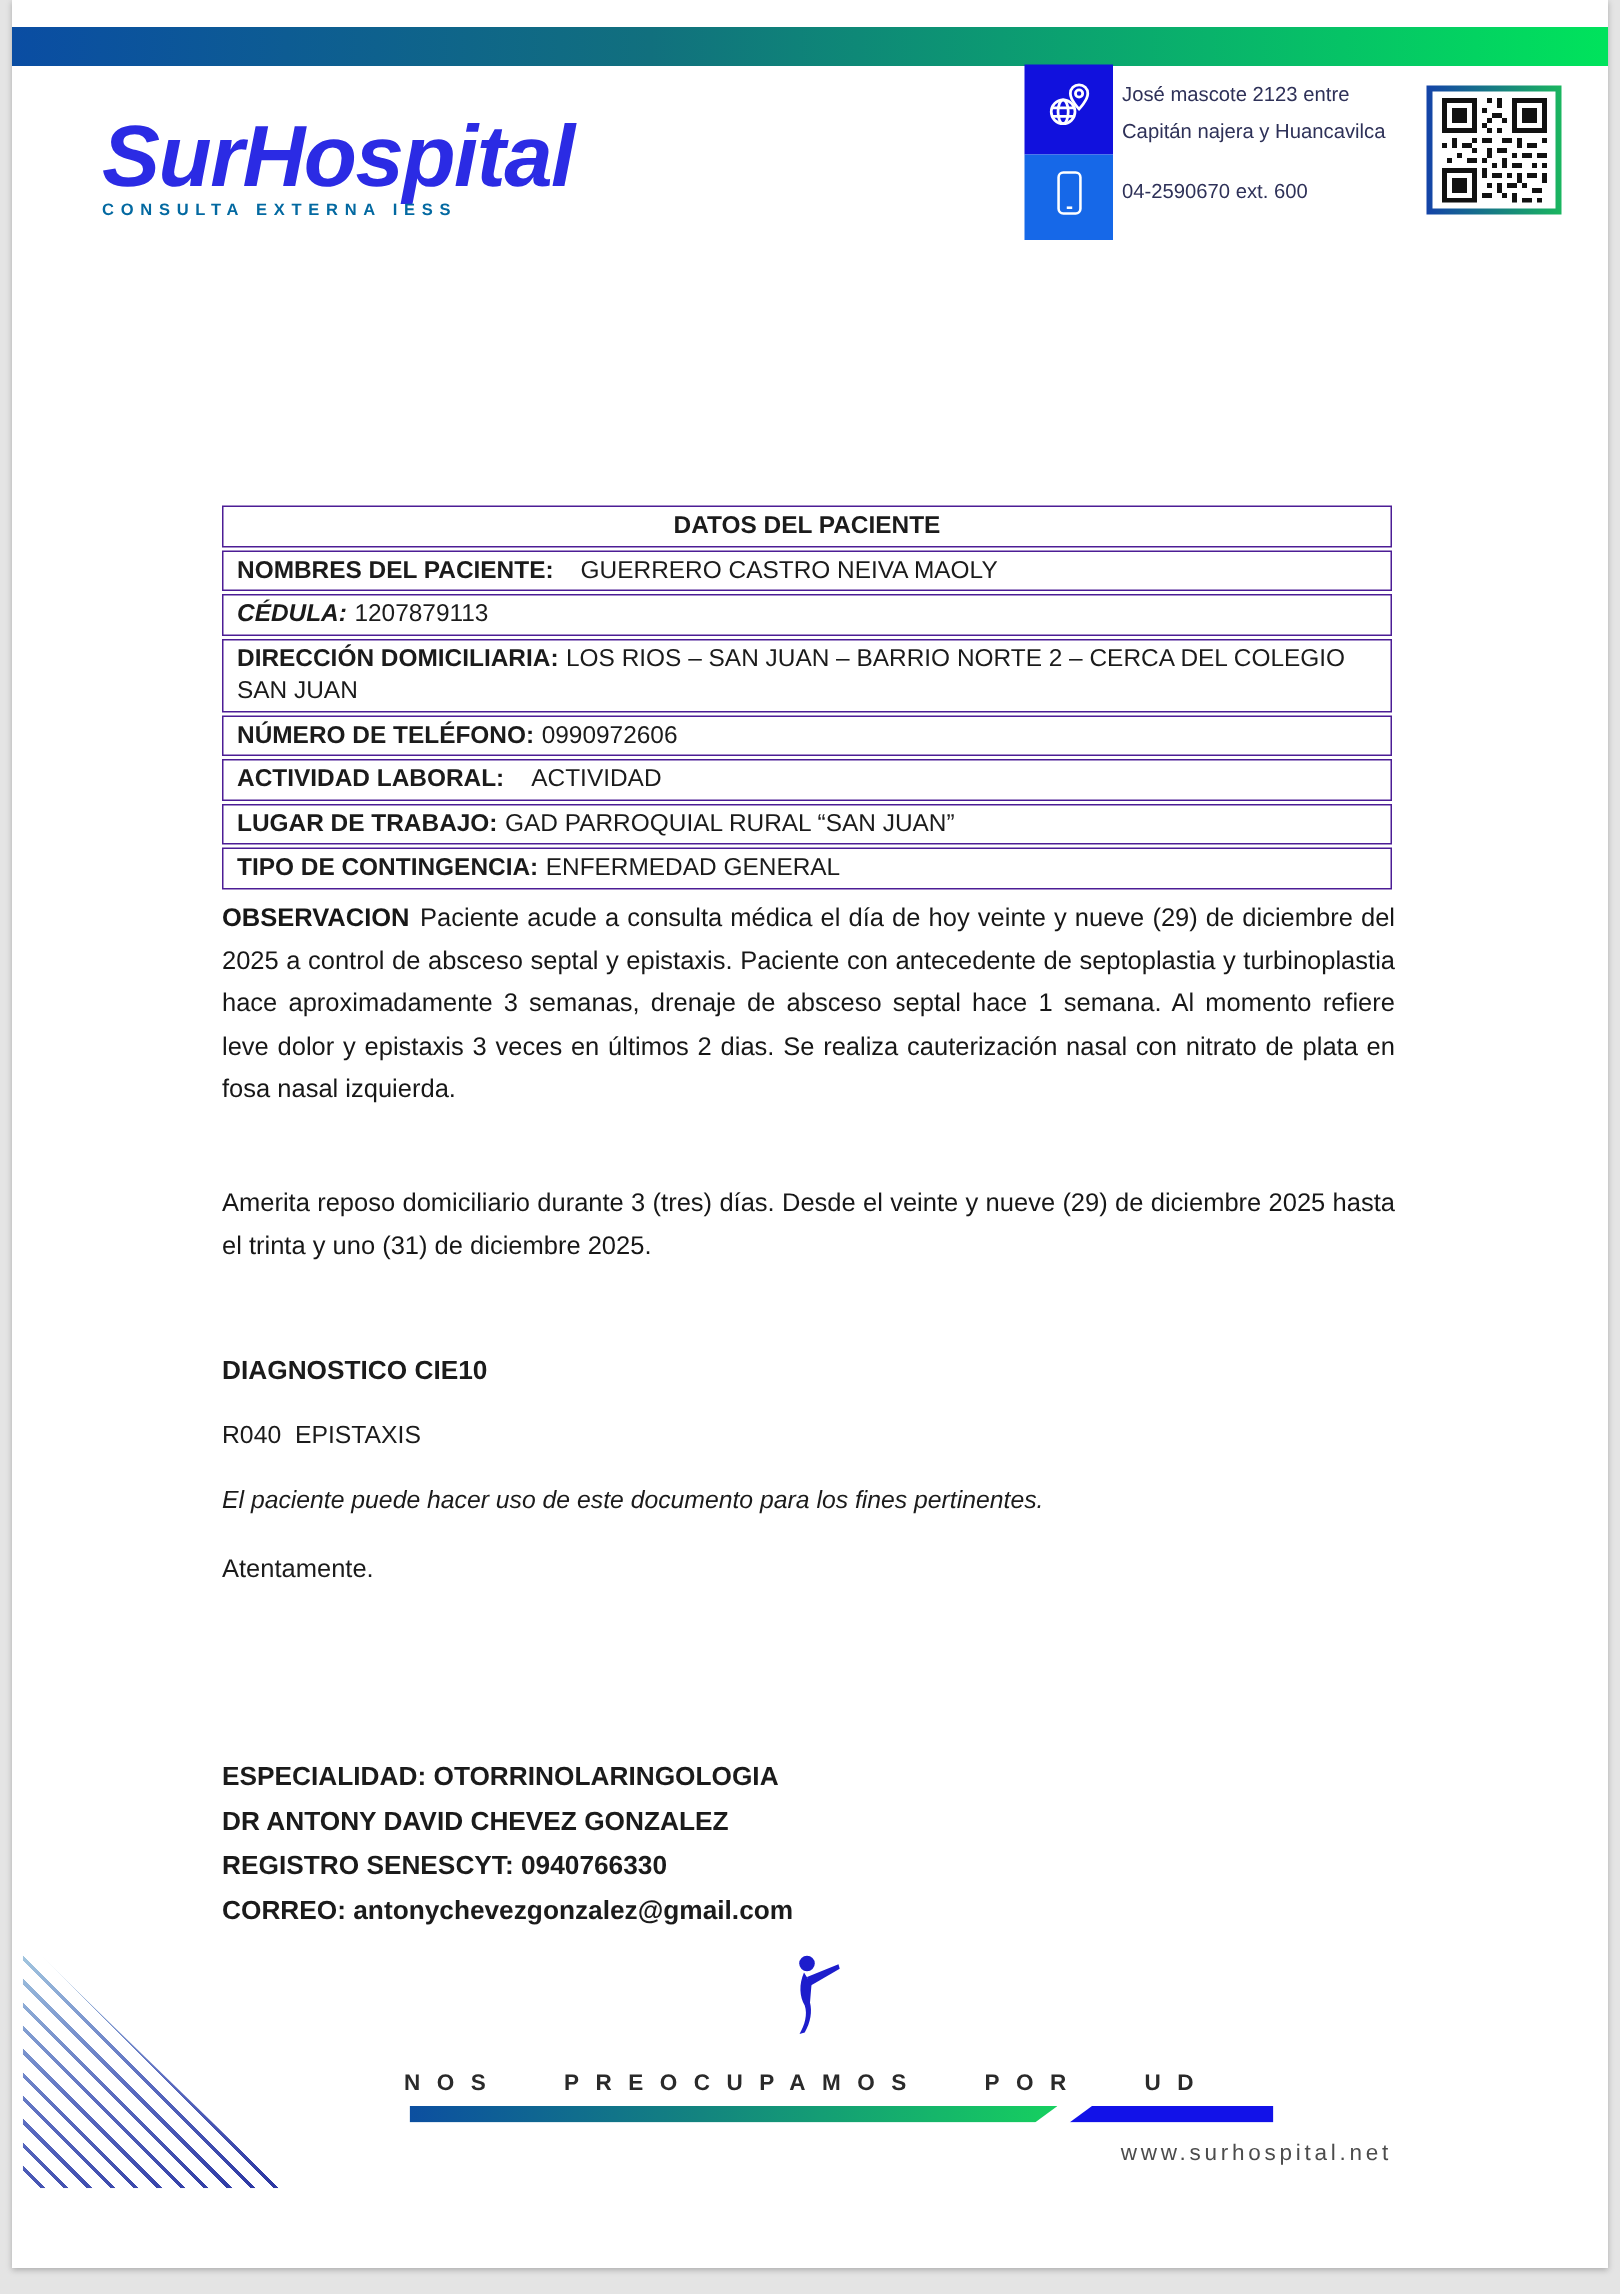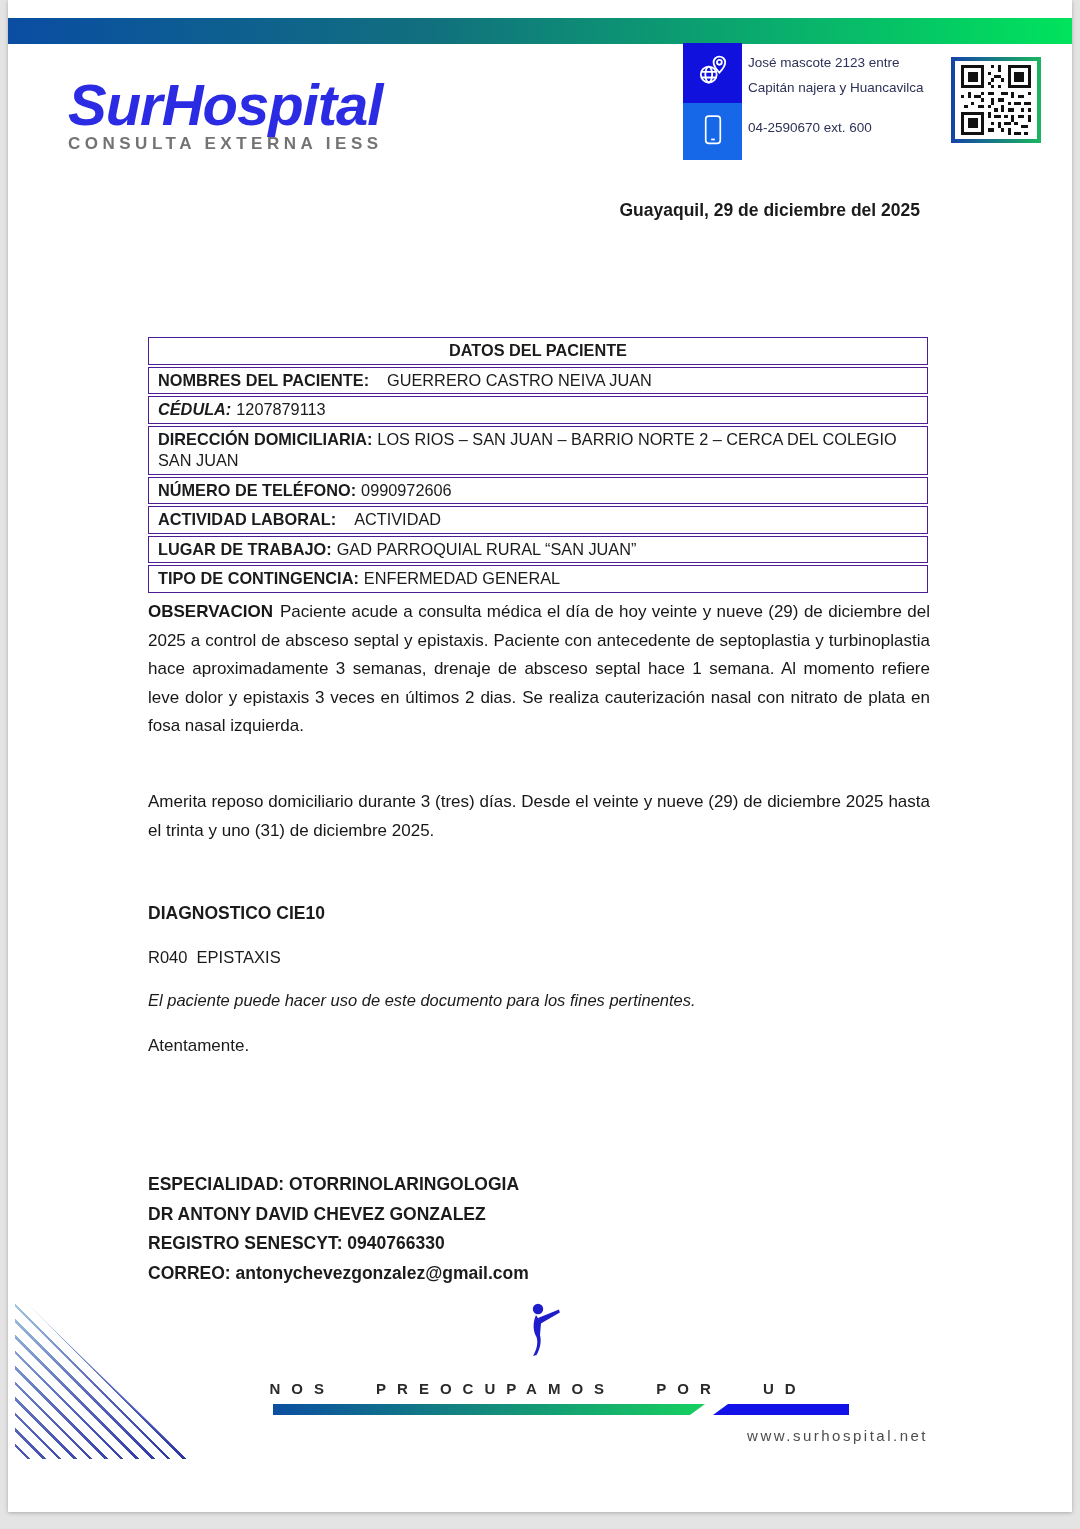--- a/index.html
+++ b/index.html
@@ -8,21 +8,21 @@
   .screen { position:relative; width:1080px; height:1529px; background:#e4e4e4; overflow:hidden; }
   .sheet { position:absolute; left:8px; top:0; width:1064px; height:1512px; background:#ffffff;
            box-shadow:0 1px 4px rgba(0,0,0,.25); }
 
   
   .top-bar { position:absolute; left:8px; top:18px; width:1064px; height:26px;
              background:linear-gradient(90deg,#0a4da3 0%,#11707e 40%,#09b36b 75%,#00e35c 100%); }
   .logo-block { position:absolute; left:68px; top:80px; }
   .logo-text { font-size:58px; font-weight:bold; font-style:italic; letter-spacing:-1px;
                color:#2b2be4; line-height:50px; }
-  .logo-sub { margin-top:4px; font-size:17px; font-weight:bold; letter-spacing:4.5px; color:#737373; }
+  .logo-sub { margin-top:4px; font-size:11px; font-weight:bold; letter-spacing:4.5px; color:#0369a1; }
 
   .contact-block { position:absolute; left:683px; top:43px; }
   .sq { width:59px; display:flex; align-items:center; justify-content:center; }
   .sq1 { height:60px; background:#1111dd; }
   .sq2 { height:57px; background:#1668e8; }
   .contact-text { position:absolute; left:748px; top:50px; width:210px; font-size:13.5px;
                   color:#2e3158; line-height:25px; }
   .contact-phone { position:absolute; left:748px; top:120px; font-size:13.5px; color:#2e3158; }
 
   .qr-frame { position:absolute; left:951px; top:57px; width:90px; height:86px; padding:4px;
@@ -124,26 +124,25 @@
         <path fill="#111" d="M2 2h3v3H2z"></path>
         <path fill="#111" fill-rule="evenodd" d="M14 0h7v7h-7zM15 1v5h5V1z"></path>
         <path fill="#111" d="M16 2h3v3h-3z"></path>
         <path fill="#111" fill-rule="evenodd" d="M0 14h7v7H0zM1 15v5h5v-5z"></path>
         <path fill="#111" d="M2 16h3v3H2z"></path>
         <path fill="#111" d="M9 0h1v1H9zM11 0h1v2h-1zM8 2h1v1H8zM10 3h2v1h-2zM9 4h1v1H9zM12 4h1v1h-1zM8 5h1v1H8zM11 6h1v1h-1zM9 6h1v1H9zM0 9h1v1H0zM2 8h1v2H2zM4 9h2v1H4zM3 11h1v1H3zM5 12h1v1H5zM1 12h1v1H1zM8 8h2v1H8zM12 8h2v1h-2zM15 8h1v2h-1zM17 9h2v1h-2zM20 8h1v1h-1zM9 10h1v2H9zM11 10h2v1h-2zM14 11h1v1h-1zM16 11h2v1h-2zM19 11h2v1h-2zM8 12h1v1H8zM12 12h1v2h-1zM10 13h1v1h-1zM14 13h2v1h-2zM18 13h1v1h-1zM20 13h1v1h-1zM8 14h1v2H8zM10 15h2v1h-2zM13 15h1v1h-1zM15 15h1v2h-1zM17 15h2v1h-2zM20 15h1v2h-1zM9 17h1v1H9zM11 17h1v2h-1zM13 17h2v1h-2zM16 17h1v1h-1zM18 18h2v1h-2zM8 19h2v1H8zM12 19h1v1h-1zM14 19h1v2h-1zM16 20h2v1h-2zM19 20h1v1h-1zM6 8h1v1H6zM6 10h1v1H6zM6 12h1v1H6z"></path>
       </svg>
     </div>
   </div>
 
-  <div class="date-line">Guayaquil, 29 de diciembre del 2025</div>
 
   <div class="patient-table">
     <div class="trow header">DATOS DEL PACIENTE</div>
     <div class="trow">
-      <span class="row-label">NOMBRES DEL PACIENTE:</span><span class="row-value wide-gap">GUERRERO CASTRO NEIVA JUAN</span>
+      <span class="row-label">NOMBRES DEL PACIENTE:</span><span class="row-value wide-gap">GUERRERO CASTRO NEIVA MAOLY</span>
     </div>
     <div class="trow">
       <span class="row-label italic">CÉDULA:</span><span class="row-value">1207879113</span>
     </div>
     <div class="trow">
       <span class="row-label">DIRECCIÓN DOMICILIARIA:</span><span class="row-value">LOS RIOS – SAN JUAN – BARRIO NORTE 2 – CERCA DEL COLEGIO SAN JUAN</span>
     </div>
     <div class="trow">
       <span class="row-label">NÚMERO DE TELÉFONO:</span><span class="row-value">0990972606</span>
     </div>

